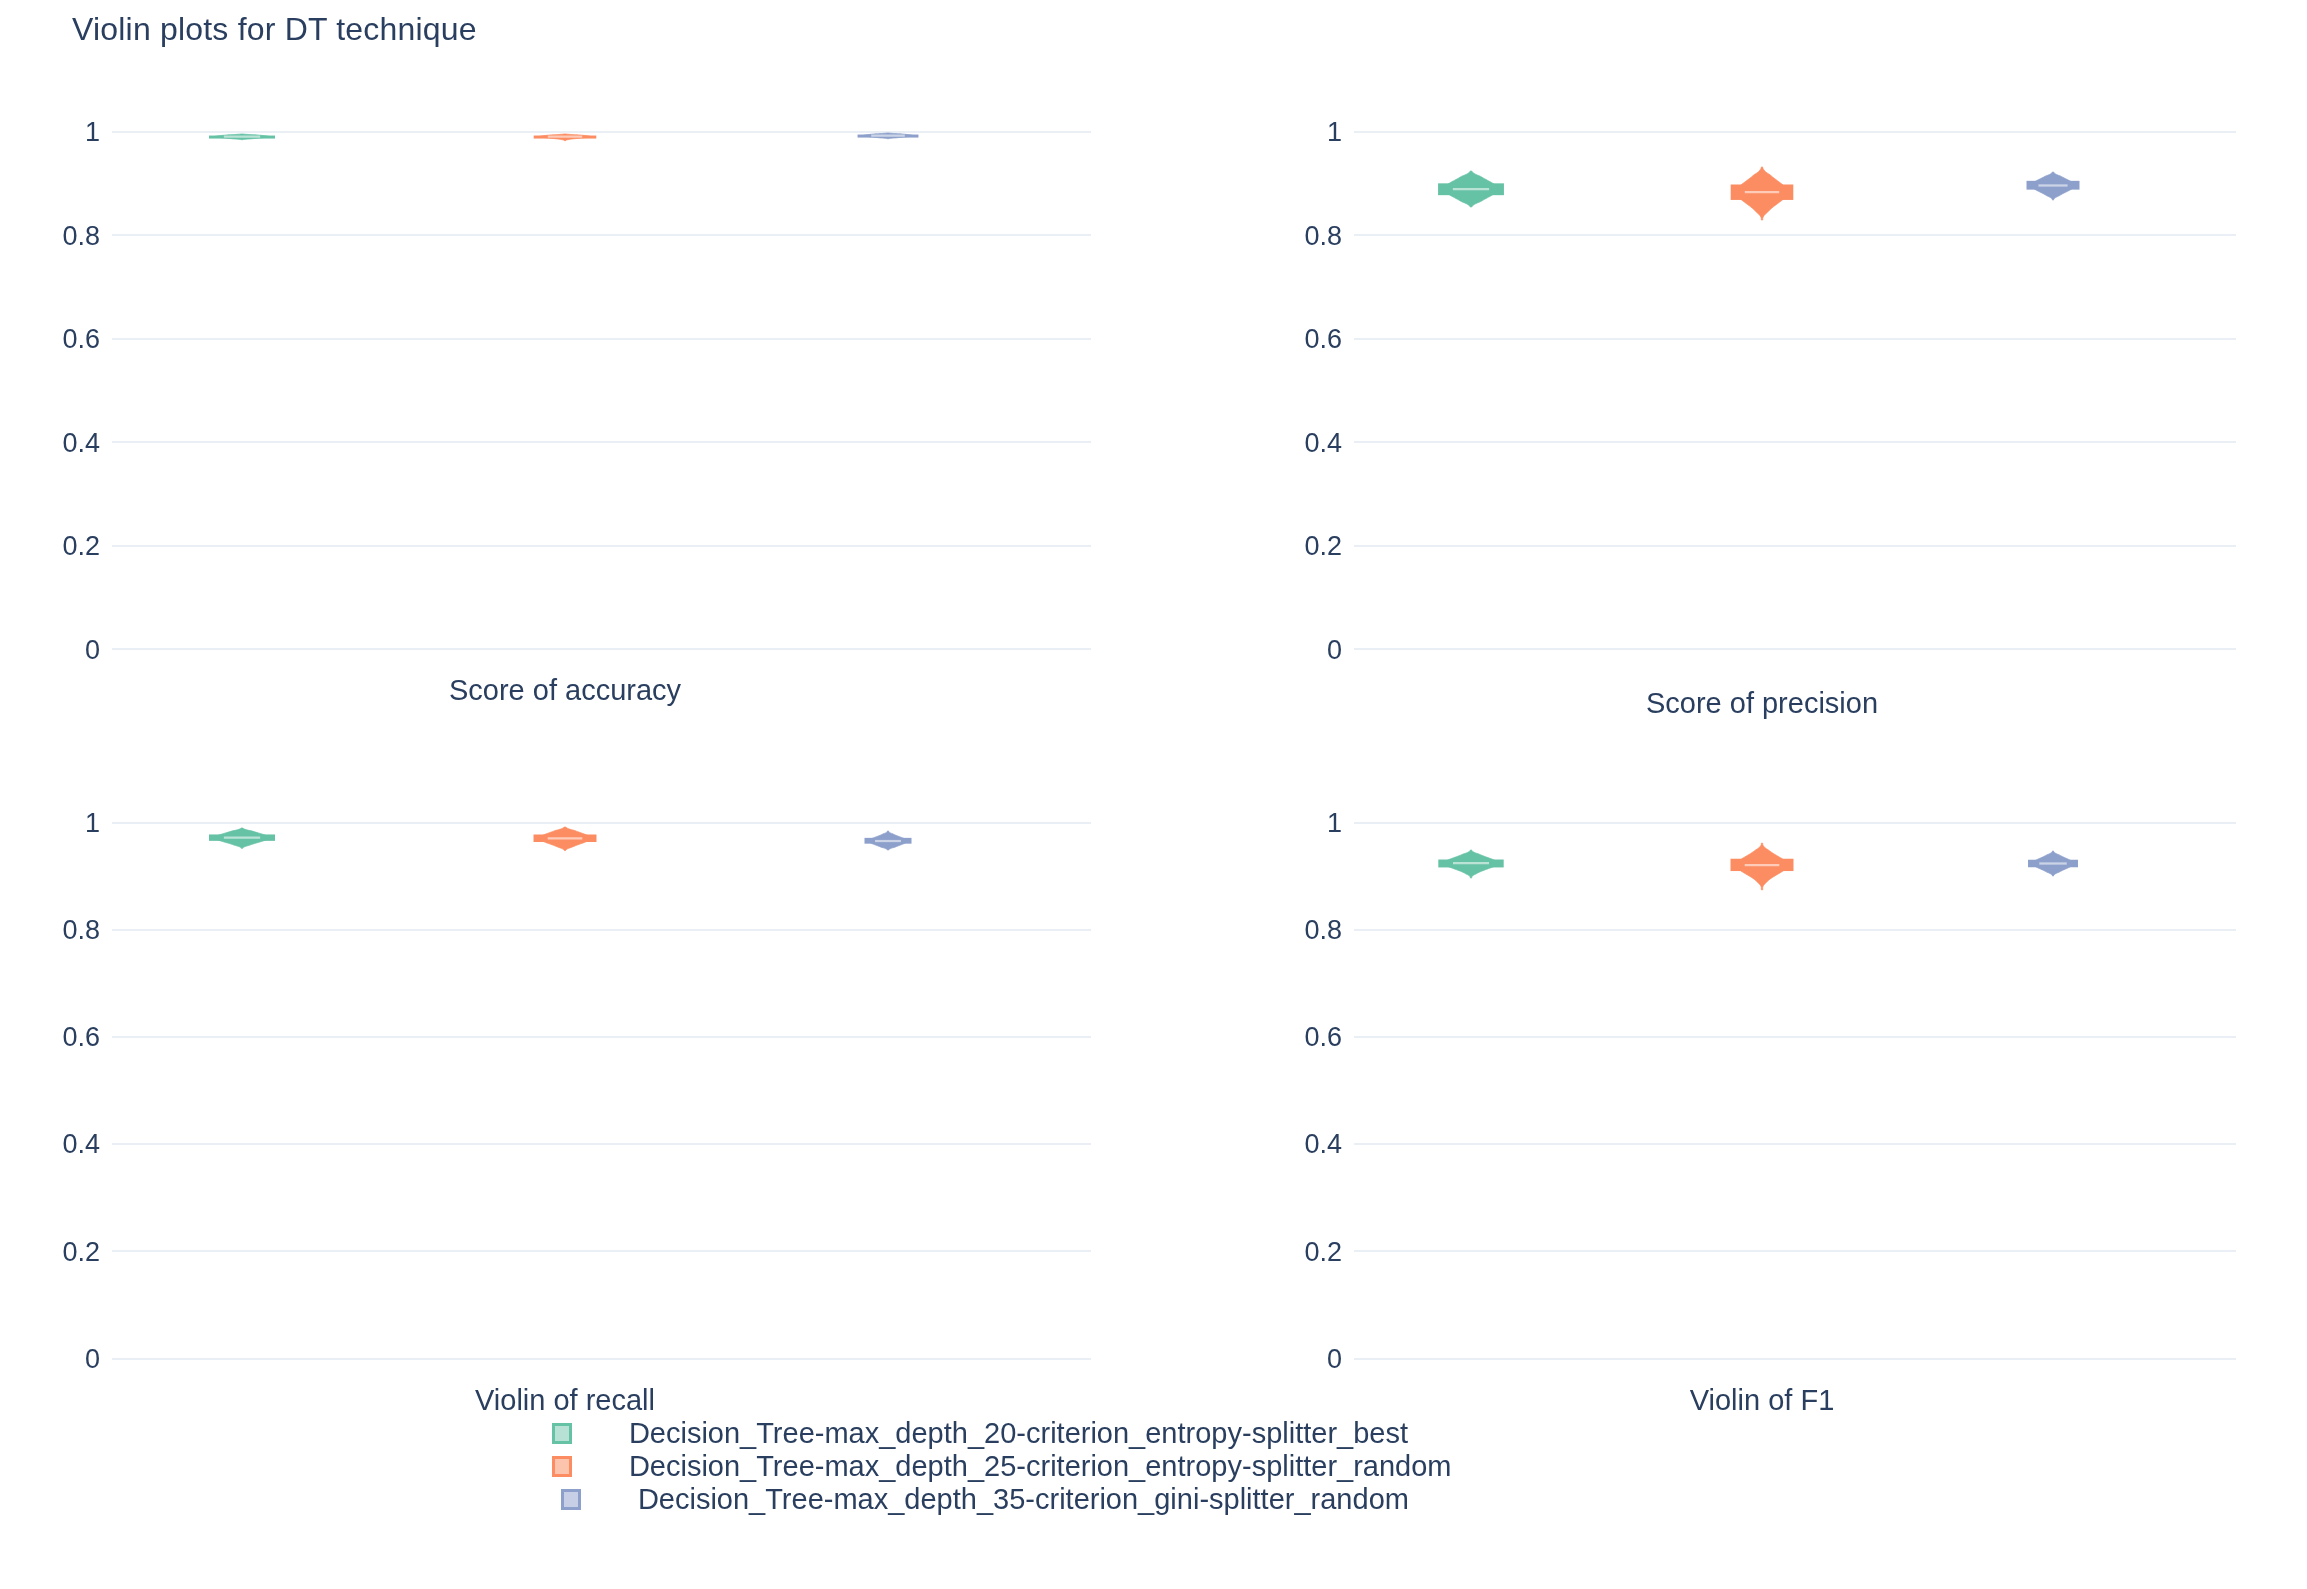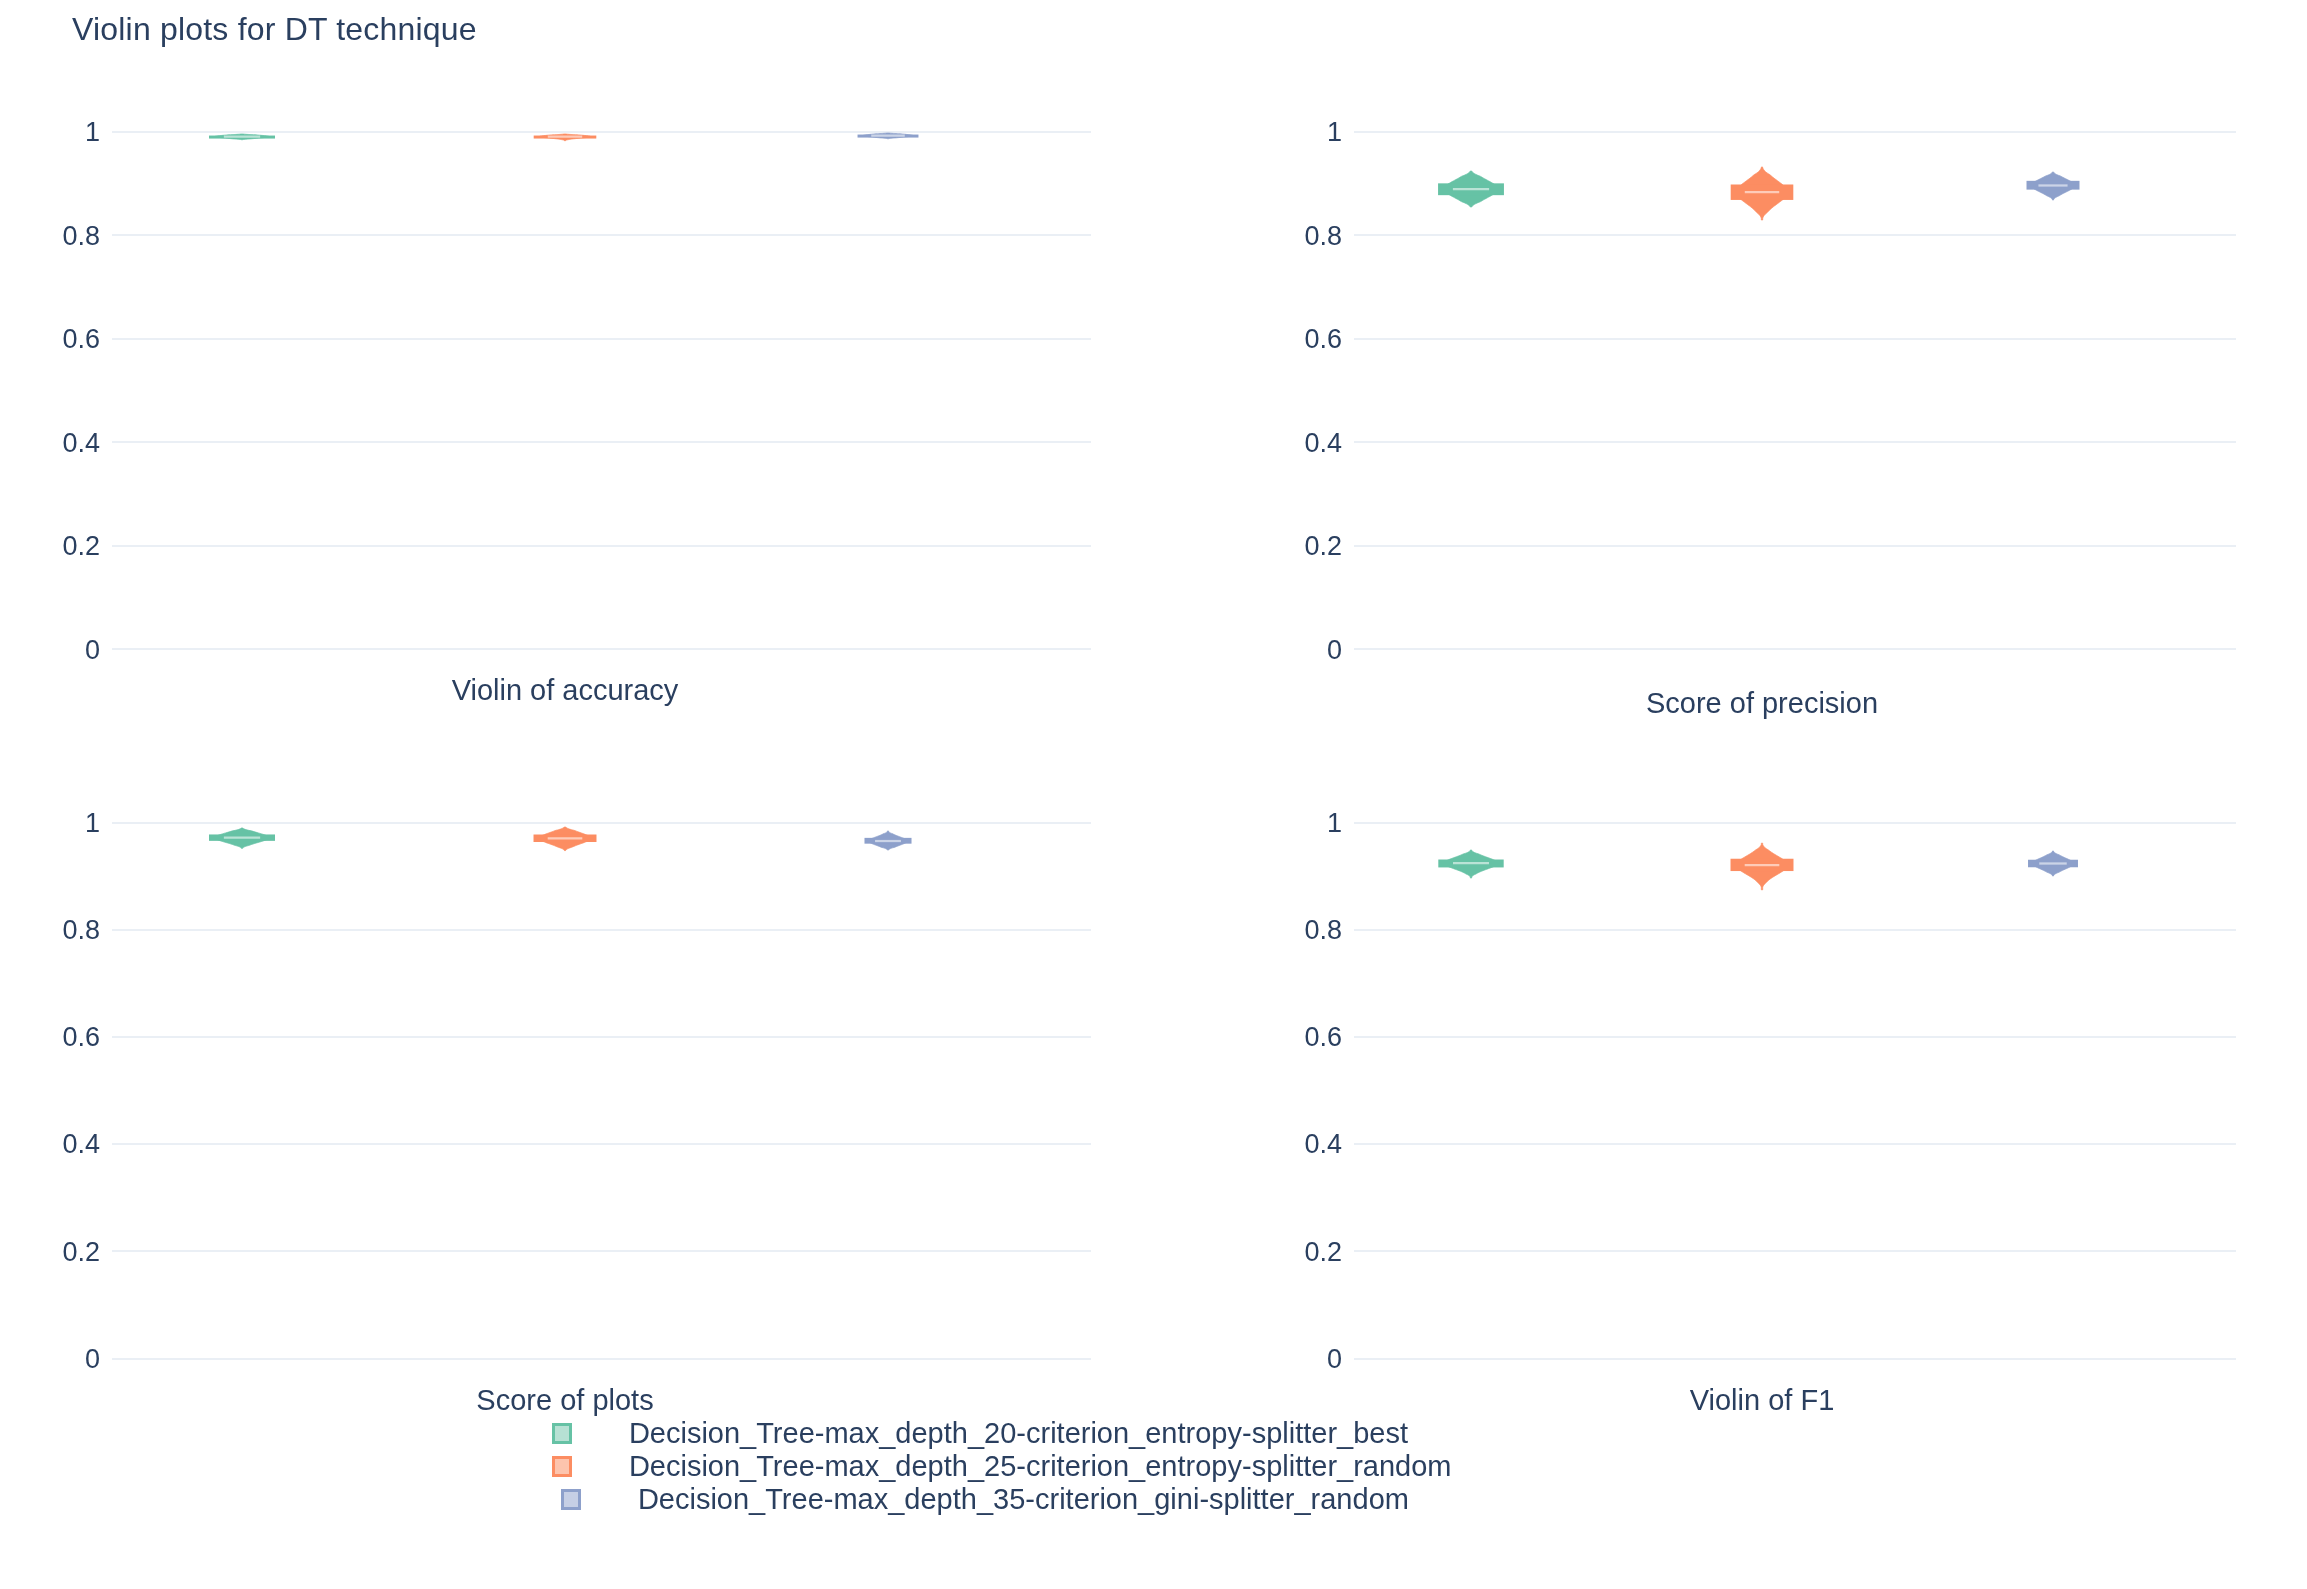--- a/index.html
+++ b/index.html
@@ -143,21 +143,21 @@
             </svg>
           </div>
           <div class="violin" style="left: 776px; top: 1px; width: 67px; height: 5.7px;">
             <svg width="67" height="5.7" viewBox="0 0 88.96000000000001 7.557000000000007">
               <path d="M45.92 0.00 L46.65 0.09 L47.48 0.19 L48.43 0.28 L49.49 0.38 L50.67 0.47 L51.97 0.57 L53.41 0.66 L54.98 0.76 L56.69 0.85 L58.54 0.94 L60.54 1.04 L61.96 1.13 L62.88 1.23 L63.81 1.32 L64.74 1.42 L65.67 1.51 L66.60 1.61 L67.52 1.70 L68.42 1.79 L69.30 1.89 L70.17 1.98 L71.00 2.08 L71.81 2.17 L72.57 2.27 L73.30 2.36 L73.98 2.46 L74.62 2.55 L75.20 2.64 L75.72 2.74 L76.19 2.83 L76.59 2.93 L76.93 3.02 L77.20 3.12 L77.40 3.21 L77.53 3.31 L77.60 3.40 L77.59 3.50 L77.50 3.59 L77.35 3.68 L77.13 3.78 L76.84 3.87 L76.49 3.97 L76.07 4.06 L75.58 4.16 L75.04 4.25 L74.45 4.35 L73.80 4.44 L73.11 4.53 L72.37 4.63 L71.59 4.72 L70.78 4.82 L69.93 4.91 L69.06 5.01 L68.17 5.10 L67.27 5.20 L66.35 5.29 L65.42 5.38 L64.49 5.48 L63.56 5.57 L62.63 5.67 L61.71 5.76 L60.80 5.86 L59.91 5.95 L59.03 6.05 L58.18 6.14 L57.34 6.23 L56.54 6.33 L55.75 6.42 L54.68 6.52 L53.27 6.61 L51.99 6.71 L50.84 6.80 L49.81 6.90 L48.88 6.99 L48.06 7.08 L47.33 7.18 L46.69 7.27 L46.14 7.37 L45.66 7.46 L45.38 7.56 L43.58 7.56 L43.30 7.46 L42.82 7.37 L42.27 7.27 L41.63 7.18 L40.90 7.08 L40.08 6.99 L39.15 6.90 L38.12 6.80 L36.97 6.71 L35.69 6.61 L34.28 6.52 L33.21 6.42 L32.42 6.33 L31.62 6.23 L30.78 6.14 L29.93 6.05 L29.05 5.95 L28.16 5.86 L27.25 5.76 L26.33 5.67 L25.40 5.57 L24.47 5.48 L23.54 5.38 L22.61 5.29 L21.69 5.20 L20.79 5.10 L19.90 5.01 L19.03 4.91 L18.18 4.82 L17.37 4.72 L16.59 4.63 L15.85 4.53 L15.16 4.44 L14.51 4.35 L13.92 4.25 L13.38 4.16 L12.89 4.06 L12.47 3.97 L12.12 3.87 L11.83 3.78 L11.61 3.68 L11.46 3.59 L11.37 3.50 L11.36 3.40 L11.43 3.31 L11.56 3.21 L11.76 3.12 L12.03 3.02 L12.37 2.93 L12.77 2.83 L13.24 2.74 L13.76 2.64 L14.34 2.55 L14.98 2.46 L15.66 2.36 L16.39 2.27 L17.15 2.17 L17.96 2.08 L18.79 1.98 L19.66 1.89 L20.54 1.79 L21.44 1.70 L22.36 1.61 L23.29 1.51 L24.22 1.42 L25.15 1.32 L26.08 1.23 L27.00 1.13 L28.42 1.04 L30.42 0.94 L32.27 0.85 L33.98 0.76 L35.55 0.66 L36.99 0.57 L38.29 0.47 L39.47 0.38 L40.53 0.28 L41.48 0.19 L42.31 0.09 L43.04 0.00 Z" fill="#8da0cb" stroke="#8da0cb" stroke-width="1"></path>
               <rect x="4.00" y="2.06" width="80.96" height="4.00" fill="#8da0cb"></rect>
               <line x1="22.22" x2="66.74" y1="3.44" y2="3.44" stroke="#ffffff" stroke-opacity="0.55" stroke-width="3"></line>
             </svg>
           </div>
         </div>
-        <div class="axis-title" style="left: 453px; top: 542px;">Violin of accuracy</div>
+        <div class="axis-title" style="left: 453px; top: 542px;">Score of accuracy</div>
       </div>
       <div class="subplot" style="left: 1354px; top: 132px; width: 882px; height: 518px;">
         <div class="plotarea">
           <div class="gridline" style="top: -1.1px;"></div>
           <div class="ytick" style="top: 0px;">1</div>
           <div class="gridline" style="top: 102px;"></div>
           <div class="ytick" style="top: 104px;">0.8</div>
           <div class="gridline" style="top: 206px;"></div>
           <div class="ytick" style="top: 207px;">0.6</div>
           <div class="gridline" style="top: 309px;"></div>
@@ -219,21 +219,21 @@
             </svg>
           </div>
           <div class="violin" style="left: 776px; top: 7.5px; width: 54px; height: 19px;">
             <svg width="54" height="19" viewBox="0 0 71.36 25.596000000000025">
               <path d="M36.58 0.00 L36.58 0.32 L36.58 0.64 L36.66 0.96 L36.98 1.28 L37.37 1.60 L37.82 1.92 L38.35 2.24 L38.96 2.56 L39.66 2.88 L40.46 3.20 L41.36 3.52 L42.12 3.84 L42.73 4.16 L43.37 4.48 L44.05 4.80 L44.76 5.12 L45.50 5.44 L46.27 5.76 L47.07 6.08 L47.89 6.40 L48.72 6.72 L49.57 7.04 L50.43 7.36 L51.30 7.68 L52.17 8.00 L53.03 8.32 L53.88 8.64 L54.72 8.96 L55.53 9.28 L56.32 9.60 L57.07 9.92 L57.78 10.24 L58.45 10.56 L59.06 10.88 L59.62 11.20 L60.11 11.52 L60.54 11.84 L60.90 12.16 L61.19 12.48 L61.41 12.80 L61.54 13.12 L61.60 13.44 L61.58 13.76 L61.48 14.08 L61.30 14.40 L61.04 14.72 L60.71 15.04 L60.31 15.36 L59.85 15.68 L59.32 16.00 L58.73 16.32 L58.08 16.64 L57.39 16.96 L56.66 17.28 L55.89 17.60 L55.08 17.92 L54.26 18.24 L53.41 18.56 L52.55 18.88 L51.69 19.20 L50.82 19.52 L49.95 19.84 L49.10 20.16 L48.26 20.48 L47.43 20.80 L46.62 21.12 L45.84 21.44 L45.09 21.76 L44.10 22.08 L42.85 22.40 L41.73 22.72 L40.74 23.04 L39.85 23.36 L39.07 23.68 L38.39 24.00 L37.80 24.32 L37.30 24.64 L36.87 24.96 L36.58 25.28 L36.58 25.60 L34.78 25.60 L34.78 25.28 L34.49 24.96 L34.06 24.64 L33.56 24.32 L32.97 24.00 L32.29 23.68 L31.51 23.36 L30.62 23.04 L29.63 22.72 L28.51 22.40 L27.26 22.08 L26.27 21.76 L25.52 21.44 L24.74 21.12 L23.93 20.80 L23.10 20.48 L22.26 20.16 L21.41 19.84 L20.54 19.52 L19.67 19.20 L18.81 18.88 L17.95 18.56 L17.10 18.24 L16.28 17.92 L15.47 17.60 L14.70 17.28 L13.97 16.96 L13.28 16.64 L12.63 16.32 L12.04 16.00 L11.51 15.68 L11.05 15.36 L10.65 15.04 L10.32 14.72 L10.06 14.40 L9.88 14.08 L9.78 13.76 L9.76 13.44 L9.82 13.12 L9.95 12.80 L10.17 12.48 L10.46 12.16 L10.82 11.84 L11.25 11.52 L11.74 11.20 L12.30 10.88 L12.91 10.56 L13.58 10.24 L14.29 9.92 L15.04 9.60 L15.83 9.28 L16.64 8.96 L17.48 8.64 L18.33 8.32 L19.19 8.00 L20.06 7.68 L20.93 7.36 L21.79 7.04 L22.64 6.72 L23.47 6.40 L24.29 6.08 L25.09 5.76 L25.86 5.44 L26.60 5.12 L27.31 4.80 L27.99 4.48 L28.63 4.16 L29.24 3.84 L30.00 3.52 L30.90 3.20 L31.70 2.88 L32.40 2.56 L33.01 2.24 L33.54 1.92 L33.99 1.60 L34.38 1.28 L34.70 0.96 L34.78 0.64 L34.78 0.32 L34.78 0.00 Z" fill="#8da0cb" stroke="#8da0cb" stroke-width="1"></path>
               <rect x="4.00" y="9.24" width="63.36" height="7.82" fill="#8da0cb"></rect>
               <line x1="18.26" x2="53.10" y1="13.51" y2="13.51" stroke="#ffffff" stroke-opacity="0.55" stroke-width="3"></line>
             </svg>
           </div>
         </div>
-        <div class="axis-title" style="left: 453px; top: 561px;">Score of plots</div>
+        <div class="axis-title" style="left: 453px; top: 561px;">Violin of recall</div>
       </div>
       <div class="subplot" style="left: 1354px; top: 823px; width: 882px; height: 536px;">
         <div class="plotarea">
           <div class="gridline" style="top: -1.1px;"></div>
           <div class="ytick" style="top: 0px;">1</div>
           <div class="gridline" style="top: 106px;"></div>
           <div class="ytick" style="top: 107px;">0.8</div>
           <div class="gridline" style="top: 213px;"></div>
           <div class="ytick" style="top: 214px;">0.6</div>
           <div class="gridline" style="top: 320px;"></div>

